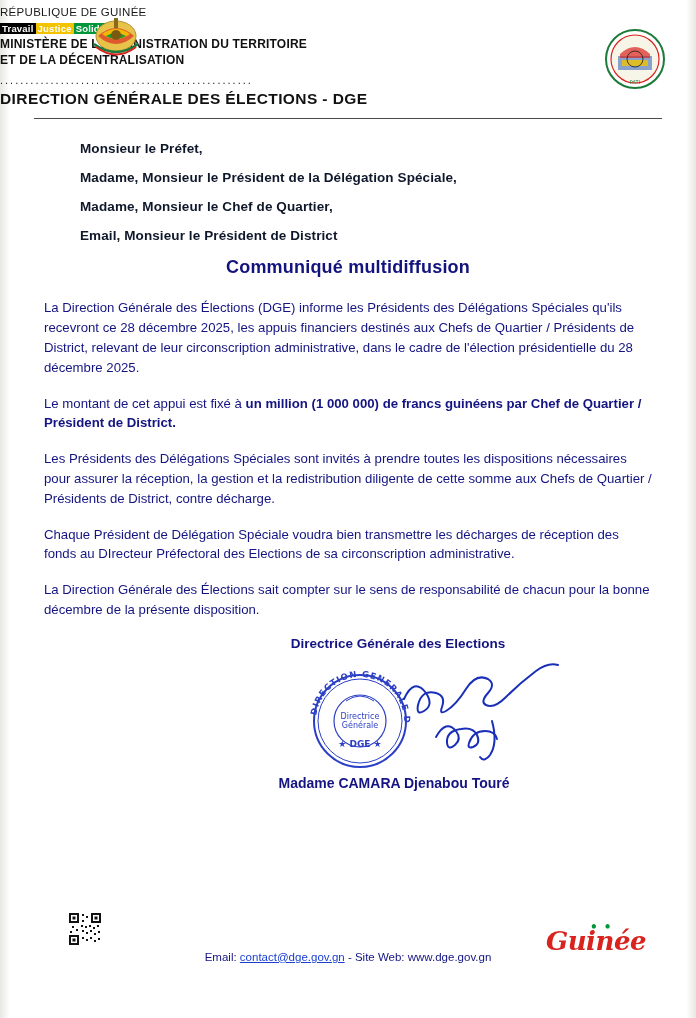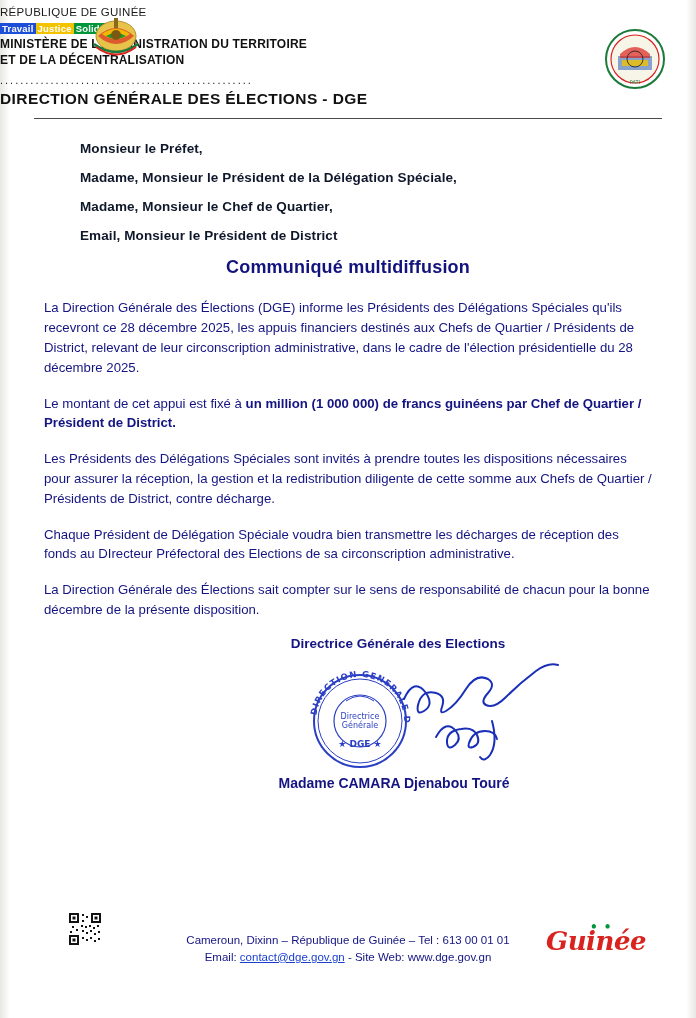--- a/index.html
+++ b/index.html
@@ -43,21 +43,21 @@
     color: #1a1a1a;
     font-weight: 400;
   }
   .hdr-motto {
     margin: 1px 0 2px 0;
     font-size: 9.5px;
     font-weight: bold;
     letter-spacing: 0.2px;
     display: inline-block;
   }
-  .hdr-motto .w1 { color: #ffffff; background: #1d4ed8; padding: 0 2px; }
+  .hdr-motto .w1 { color: #ffffff; background: #000000; padding: 0 2px; }
   .hdr-motto .w2 { color: #ffffff; background: #f3c300; padding: 0 2px; }
   .hdr-motto .w3 { color: #ffffff; background: #009639; padding: 0 2px; }
   .hdr-line2 {
     font-size: 12px;
     font-weight: bold;
     color: #111;
     letter-spacing: 0.2px;
     line-height: 1.35;
   }
   .hdr-dots {
@@ -353,21 +353,20 @@
           <rect x="26" y="28" width="2" height="2"></rect>
           <rect x="30" y="26" width="2" height="2"></rect>
         <rect x="4" y="14" width="2" height="2"></rect>
           <rect x="8" y="17" width="2" height="2"></rect>
           <rect x="2" y="19" width="2" height="2"></rect>
       </g>
     </svg>
   </div>
 
   <div class="footer">
-    <div class="footer-line">Cameroun, Dixinn – République de Guinée – Tel : 613 00 01 01</div>
     <div class="footer-line">
       <span>Email:</span>
       <span class="link">contact@dge.gov.gn</span>
       <span>- Site Web:</span>
       <span>www.dge.gov.gn</span>
     </div>
   </div>
 
   <div class="brand">
     <span>Guinée</span>

